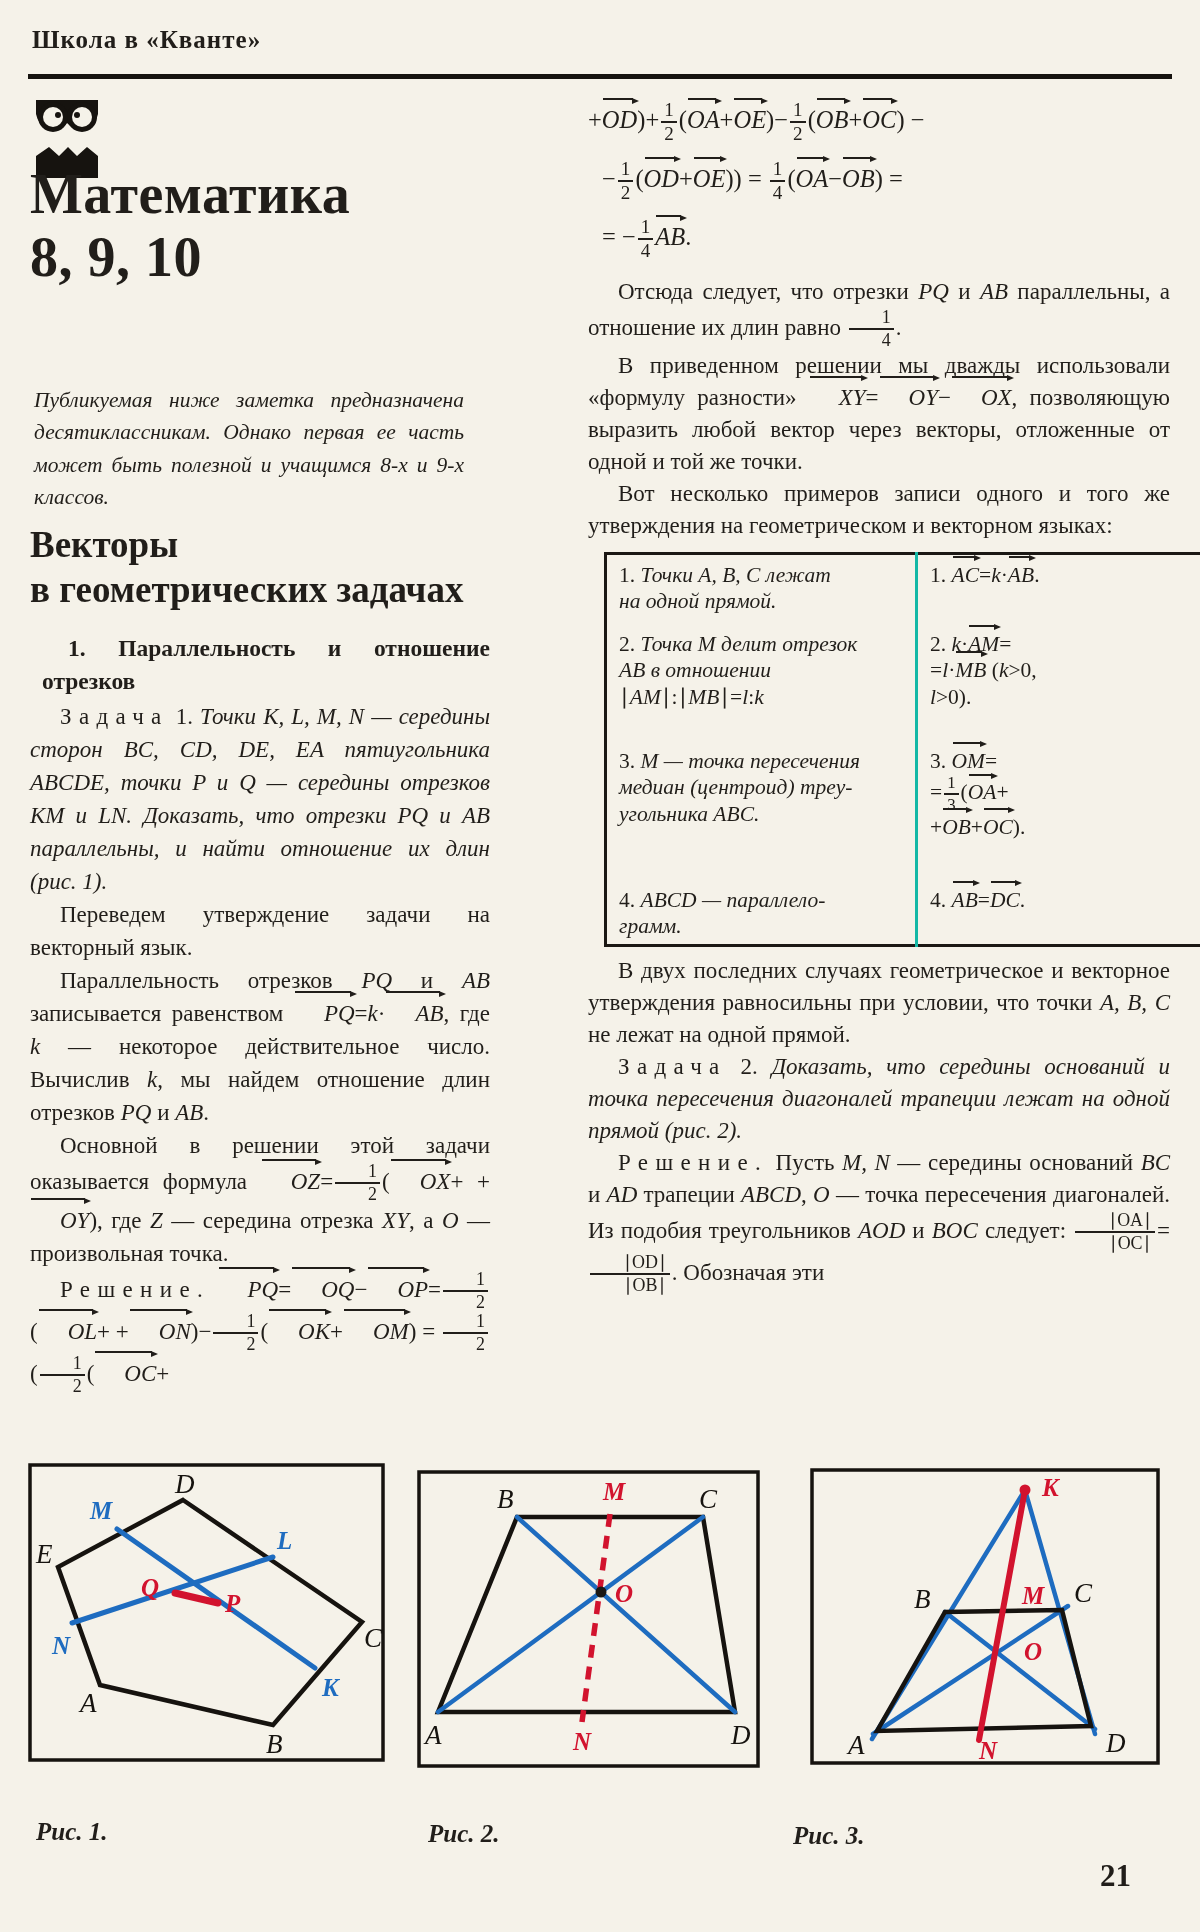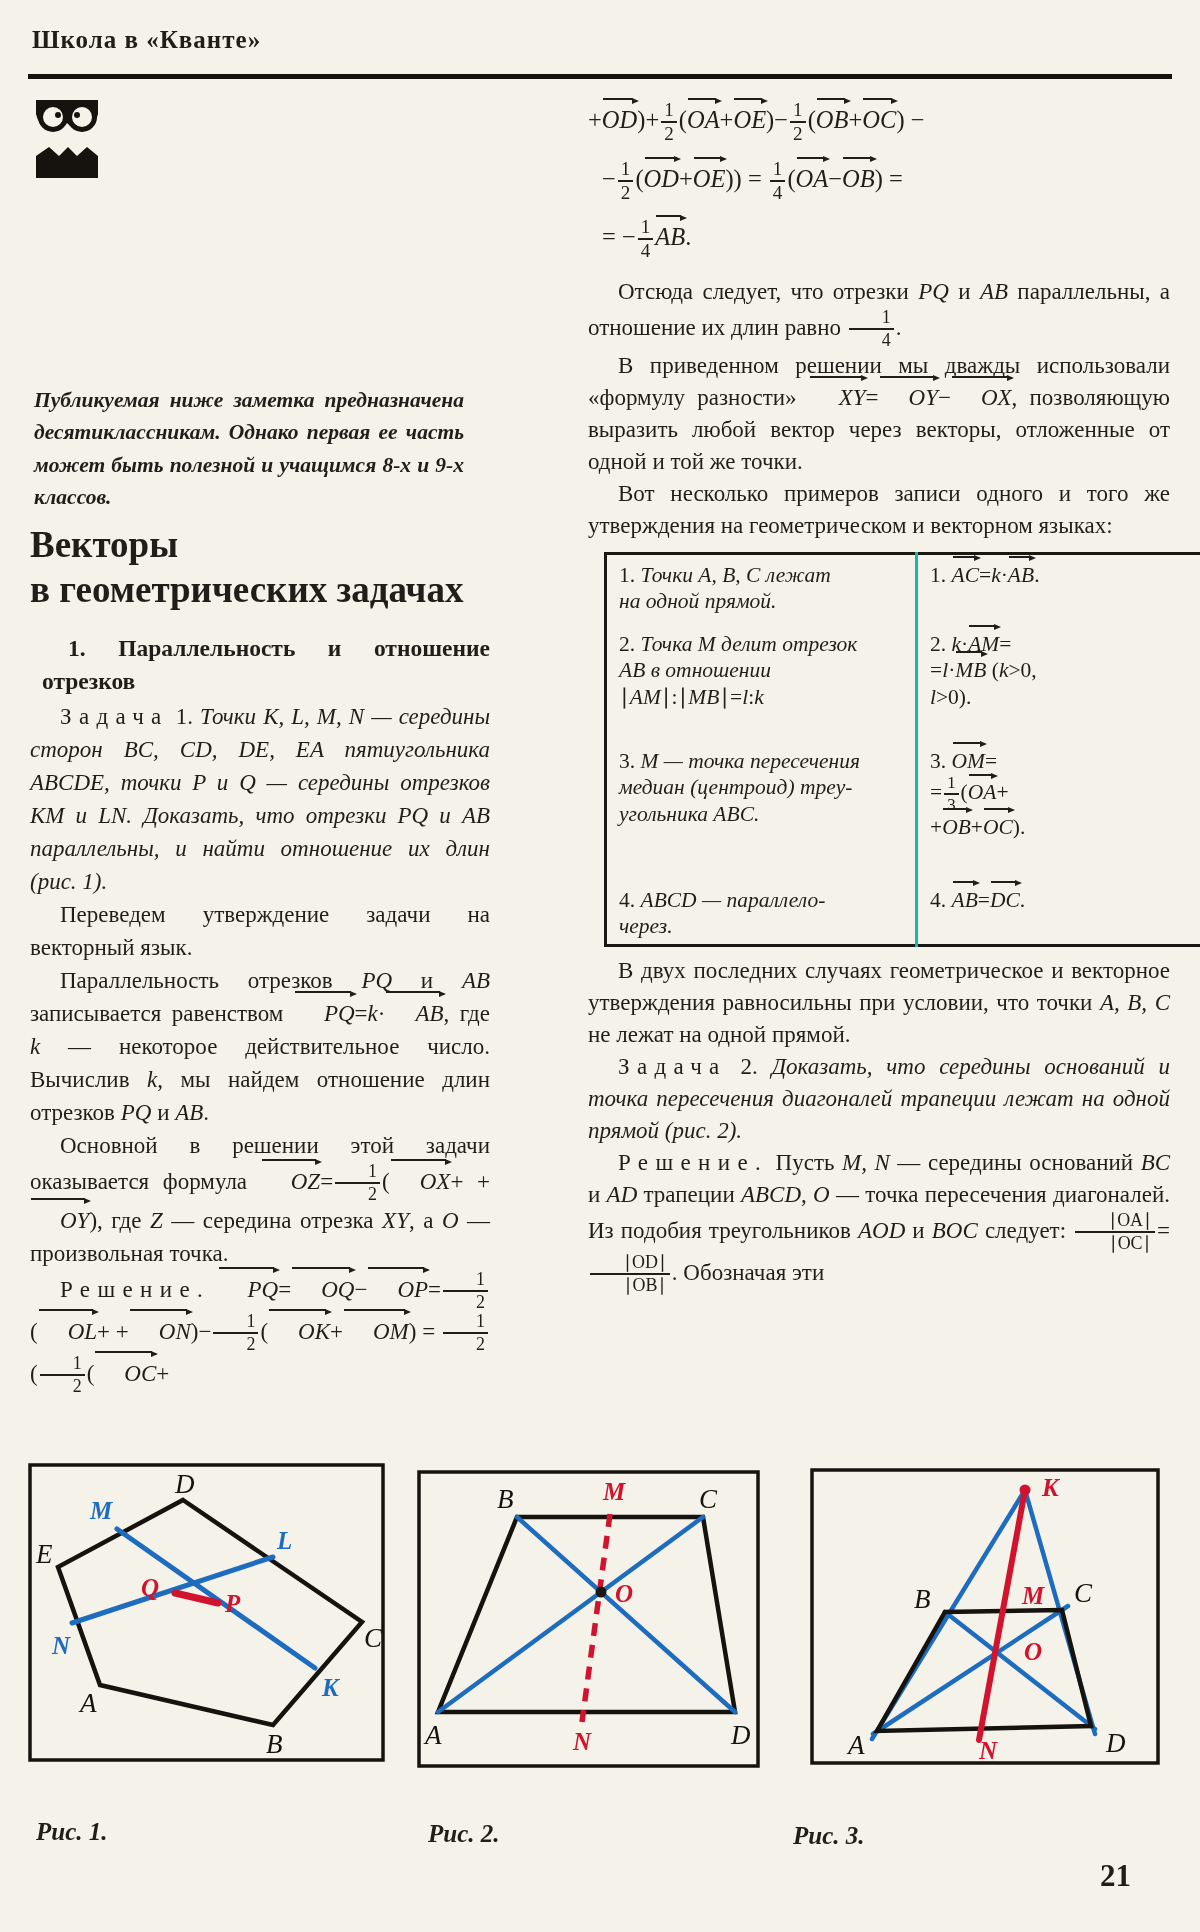--- a/index.html
+++ b/index.html
@@ -6,21 +6,21 @@
   .page{
     position:relative;width:1200px;height:1932px;margin:0 auto;
     background:var(--paper,#f5f2e9);color:var(--ink,#211e1a);
     font-family:"Liberation Serif", serif;overflow:hidden;
   }
   
   .rubric{position:absolute;left:32px;top:26px;font-size:25px;font-weight:bold;letter-spacing:1px;}
   .hrule{position:absolute;left:28px;top:74px;width:1144px;height:5px;background:#16130f;}
   .logo{position:absolute;left:34px;top:100px;}
   .title{position:absolute;left:30px;top:163px;font-size:56px;font-weight:bold;line-height:1.12;letter-spacing:0.5px;}
-  .intro{position:absolute;left:34px;top:384px;width:430px;font-size:21.5px;font-weight:bold;font-style:italic;line-height:1.5;text-align:justify;}
+  .intro{position:absolute;left:34px;top:384px;width:430px;font-size:21.5px;font-weight:normal;font-style:italic;line-height:1.5;text-align:justify;}
   .section{position:absolute;left:30px;top:522px;font-size:37px;font-weight:bold;line-height:1.22;}
   
   .col-left{position:absolute;left:30px;top:632px;width:460px;font-size:23px;line-height:33px;}
   .col-right{position:absolute;left:588px;top:86px;width:582px;font-size:23px;line-height:32px;}
   .subhead{font-size:23.5px;font-weight:bold;text-align:justify;margin:0 0 2px 12px;text-indent:26px;line-height:33px;}
   .bp{margin:0;text-align:justify;text-indent:30px;}
   .sp{letter-spacing:0.32em;}
   
   .fblock{margin:6px 0 8px 0;font-size:24.5px;}
   .fline{margin:14px 0;white-space:nowrap;}
@@ -76,20 +76,24 @@
       <circle cx="19" cy="17" r="15" fill="#16130f"></circle>
       <circle cx="48" cy="17" r="15" fill="#16130f"></circle>
       <circle cx="19" cy="17" r="10" fill="#f5f2e9"></circle>
       <circle cx="48" cy="17" r="10" fill="#f5f2e9"></circle>
       <circle cx="24" cy="15" r="3" fill="#16130f"></circle>
       <circle cx="43" cy="15" r="3" fill="#16130f"></circle>
       <path d="M2,78 V56 L15,47 L25,56 L34,47 L43,56 L53,47 L64,56 V78 Z" fill="#16130f"></path>
     </svg>
   </div>
 
+  <div class="title">
+    <div>Математика</div>
+    <div>8, 9, 10</div>
+  </div>
 
   <div class="intro">Публикуемая ниже заметка предназначена десятиклассникам. Однако первая ее часть может быть полезной и учащимся 8-х и 9-х классов.</div>
 
   <div class="section">
     <div>Векторы</div>
     <div>в геометрических задачах</div>
   </div>
 
   <div class="col-left">
     <h3 class="subhead">1. Параллельность и отношение отрезков</h3>
@@ -118,21 +122,21 @@
       </tr>
       <tr class="r2">
         <td class="cL">2. <i>Точка M делит отрезок</i><br><i>AB в отношении</i><br>∣<i>AM</i>∣:∣<i>MB</i>∣=<i>l</i>:<i>k</i></td>
         <td class="cR">2. <i>k</i>·<span class="vec"><span class="arr"></span><span class="vi">AM</span></span>=<br>=<i>l</i>·<span class="vec"><span class="arr"></span><span class="vi">MB</span></span> (<i>k</i>&gt;0,<br><i>l</i>&gt;0).</td>
       </tr>
       <tr class="r3">
         <td class="cL">3. <i>M — точка пересечения</i><br><i>медиан (центроид) треу-</i><br><i>угольника ABC.</i></td>
         <td class="cR">3. <span class="vec"><span class="arr"></span><span class="vi">OM</span></span>=<br>=<span class="frac"><span class="fn">1</span><span class="fd">3</span></span>(<span class="vec"><span class="arr"></span><span class="vi">OA</span></span>+<br>+<span class="vec"><span class="arr"></span><span class="vi">OB</span></span>+<span class="vec"><span class="arr"></span><span class="vi">OC</span></span>).</td>
       </tr>
       <tr class="r4">
-        <td class="cL">4. <i>ABCD — параллело-</i><br><i>через.</i></td>
+        <td class="cL">4. <i>ABCD — параллело-</i><br><i>грамм.</i></td>
         <td class="cR">4. <span class="vec"><span class="arr"></span><span class="vi">AB</span></span>=<span class="vec"><span class="arr"></span><span class="vi">DC</span></span>.</td>
       </tr>
     </tbody>
       </table>
 
     <p class="bp">В двух последних случаях геометрическое и векторное утверждения равносильны при условии, что точки <i>A, B, C</i> не лежат на одной прямой.</p>
     <p class="bp"><span class="sp">Задача</span> 2. <i>Доказать, что середины оснований и точка пересечения диагоналей трапеции лежат на одной прямой (рис. 2).</i></p>
     <p class="bp"><span class="sp">Решение.</span> Пусть <i>M, N</i> — середины оснований <i>BC</i> и <i>AD</i> трапеции <i>ABCD</i>, <i>O</i> — точка пересечения диагоналей. Из подобия треугольников <i>AOD</i> и <i>BOC</i> следует: <span class="frac"><span class="fn">∣OA∣</span><span class="fd">∣OC∣</span></span>=<span class="frac"><span class="fn">∣OD∣</span><span class="fd">∣OB∣</span></span>. Обозначая эти</p>
   </div>
 

